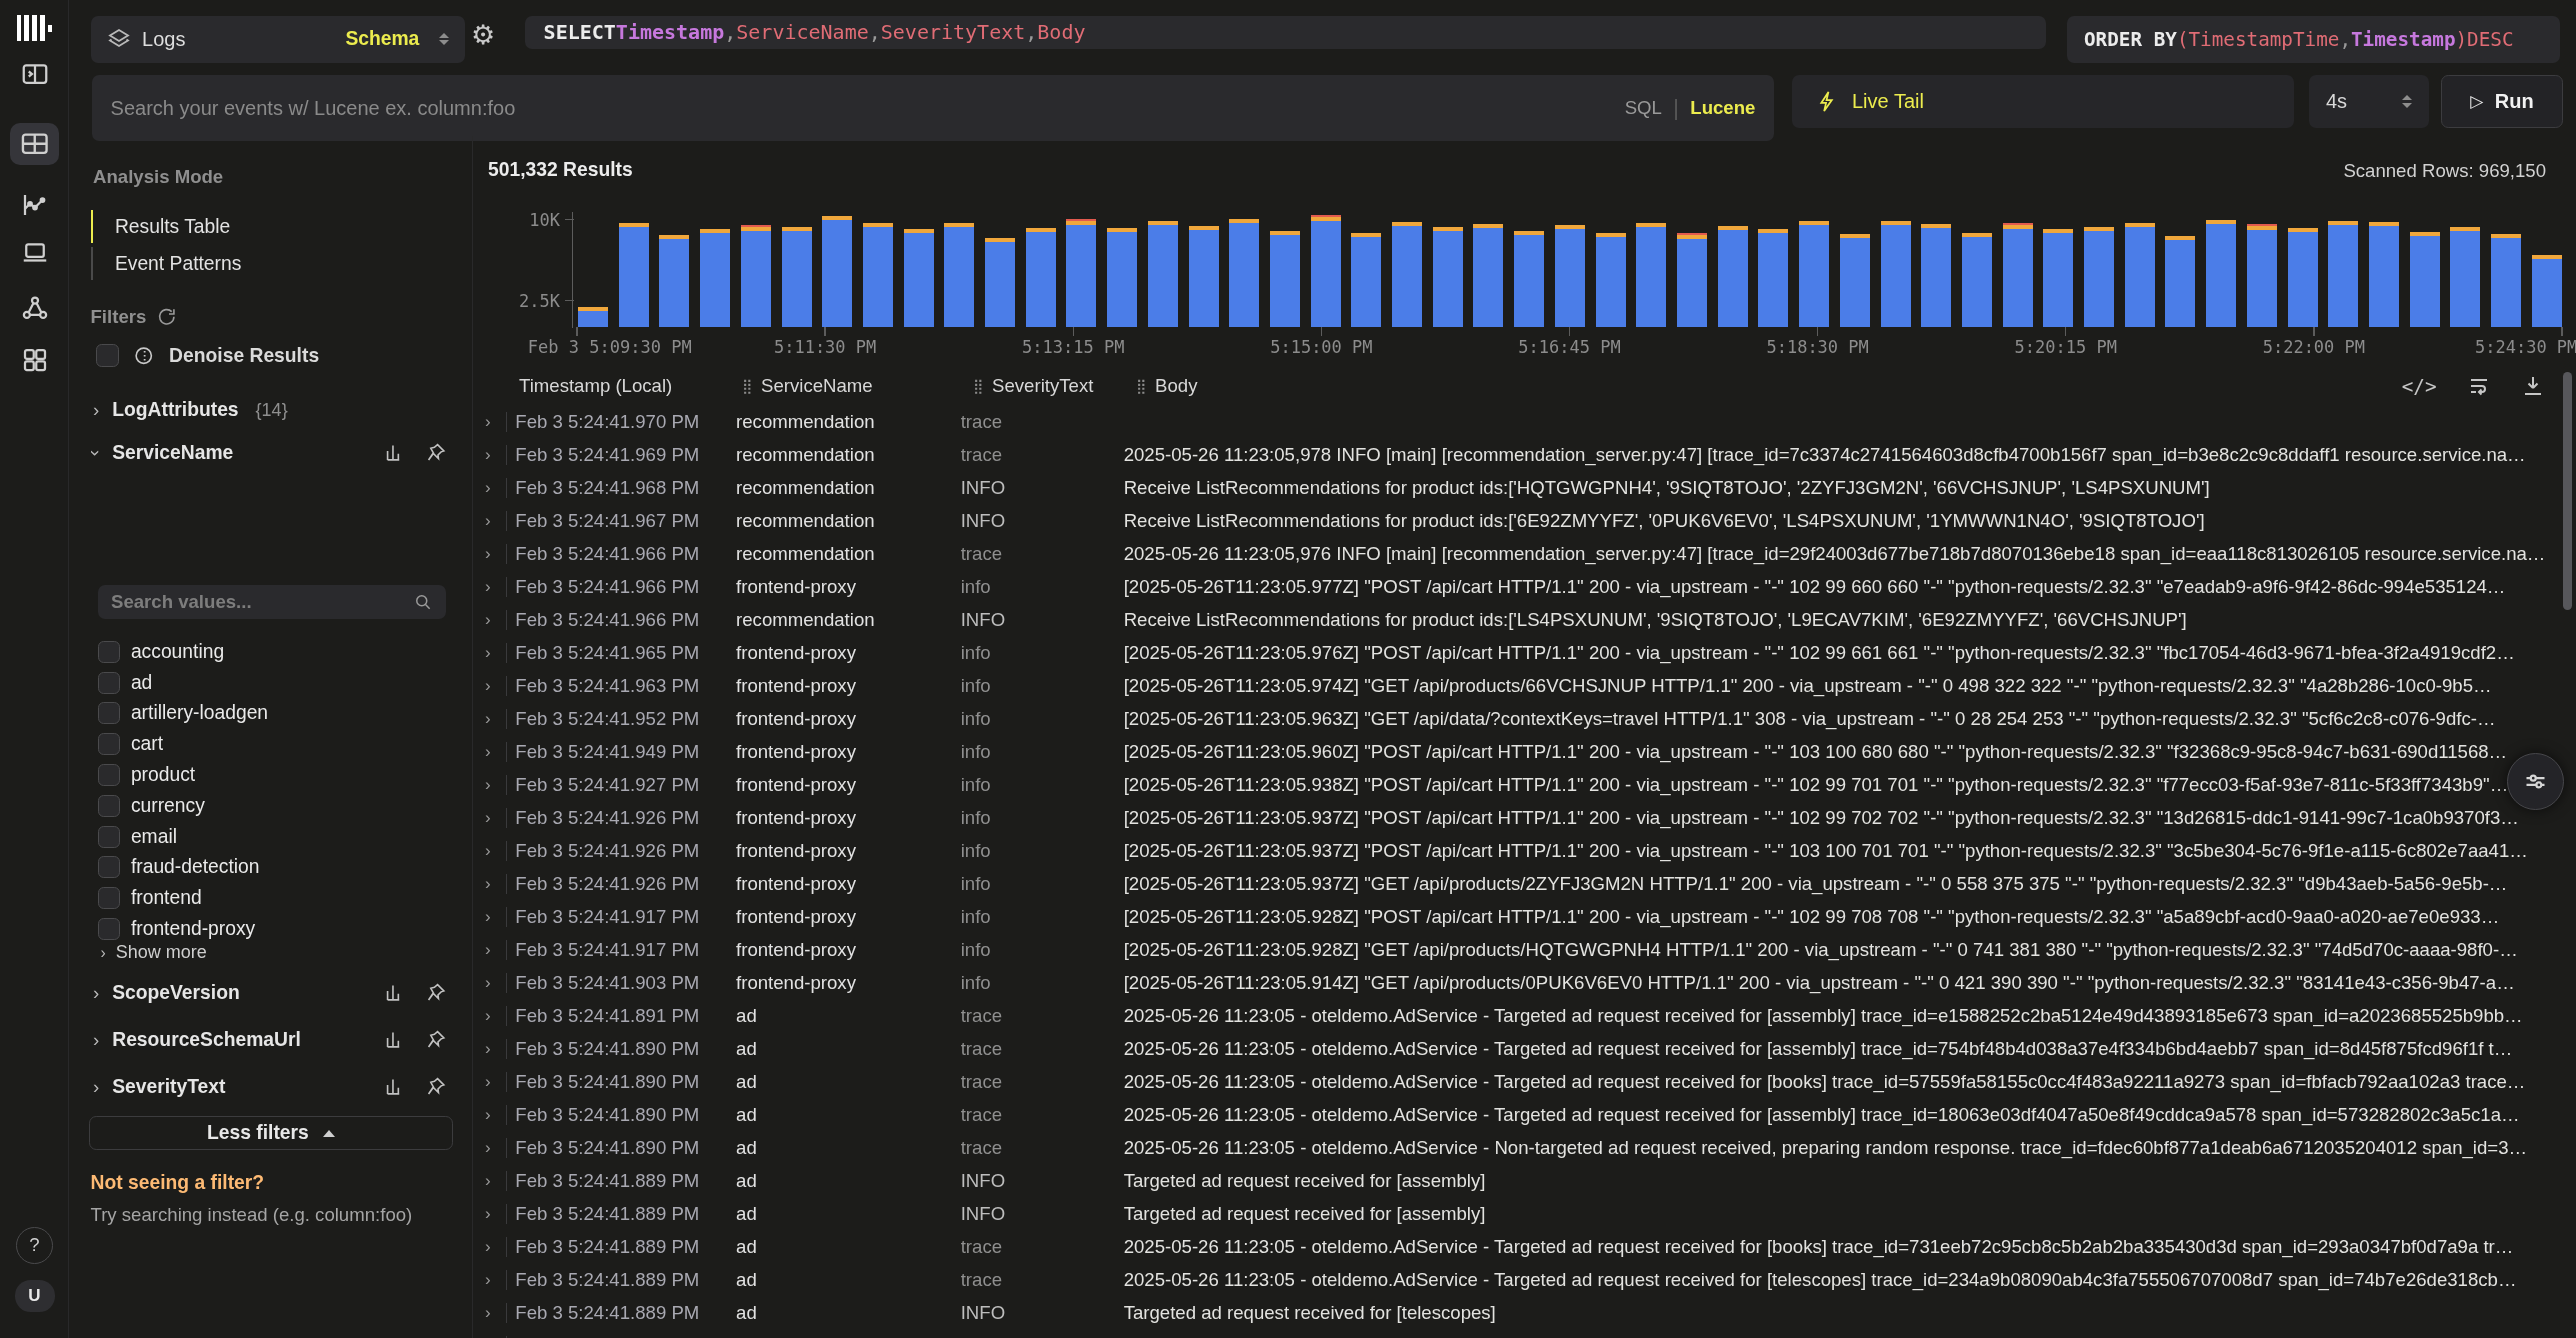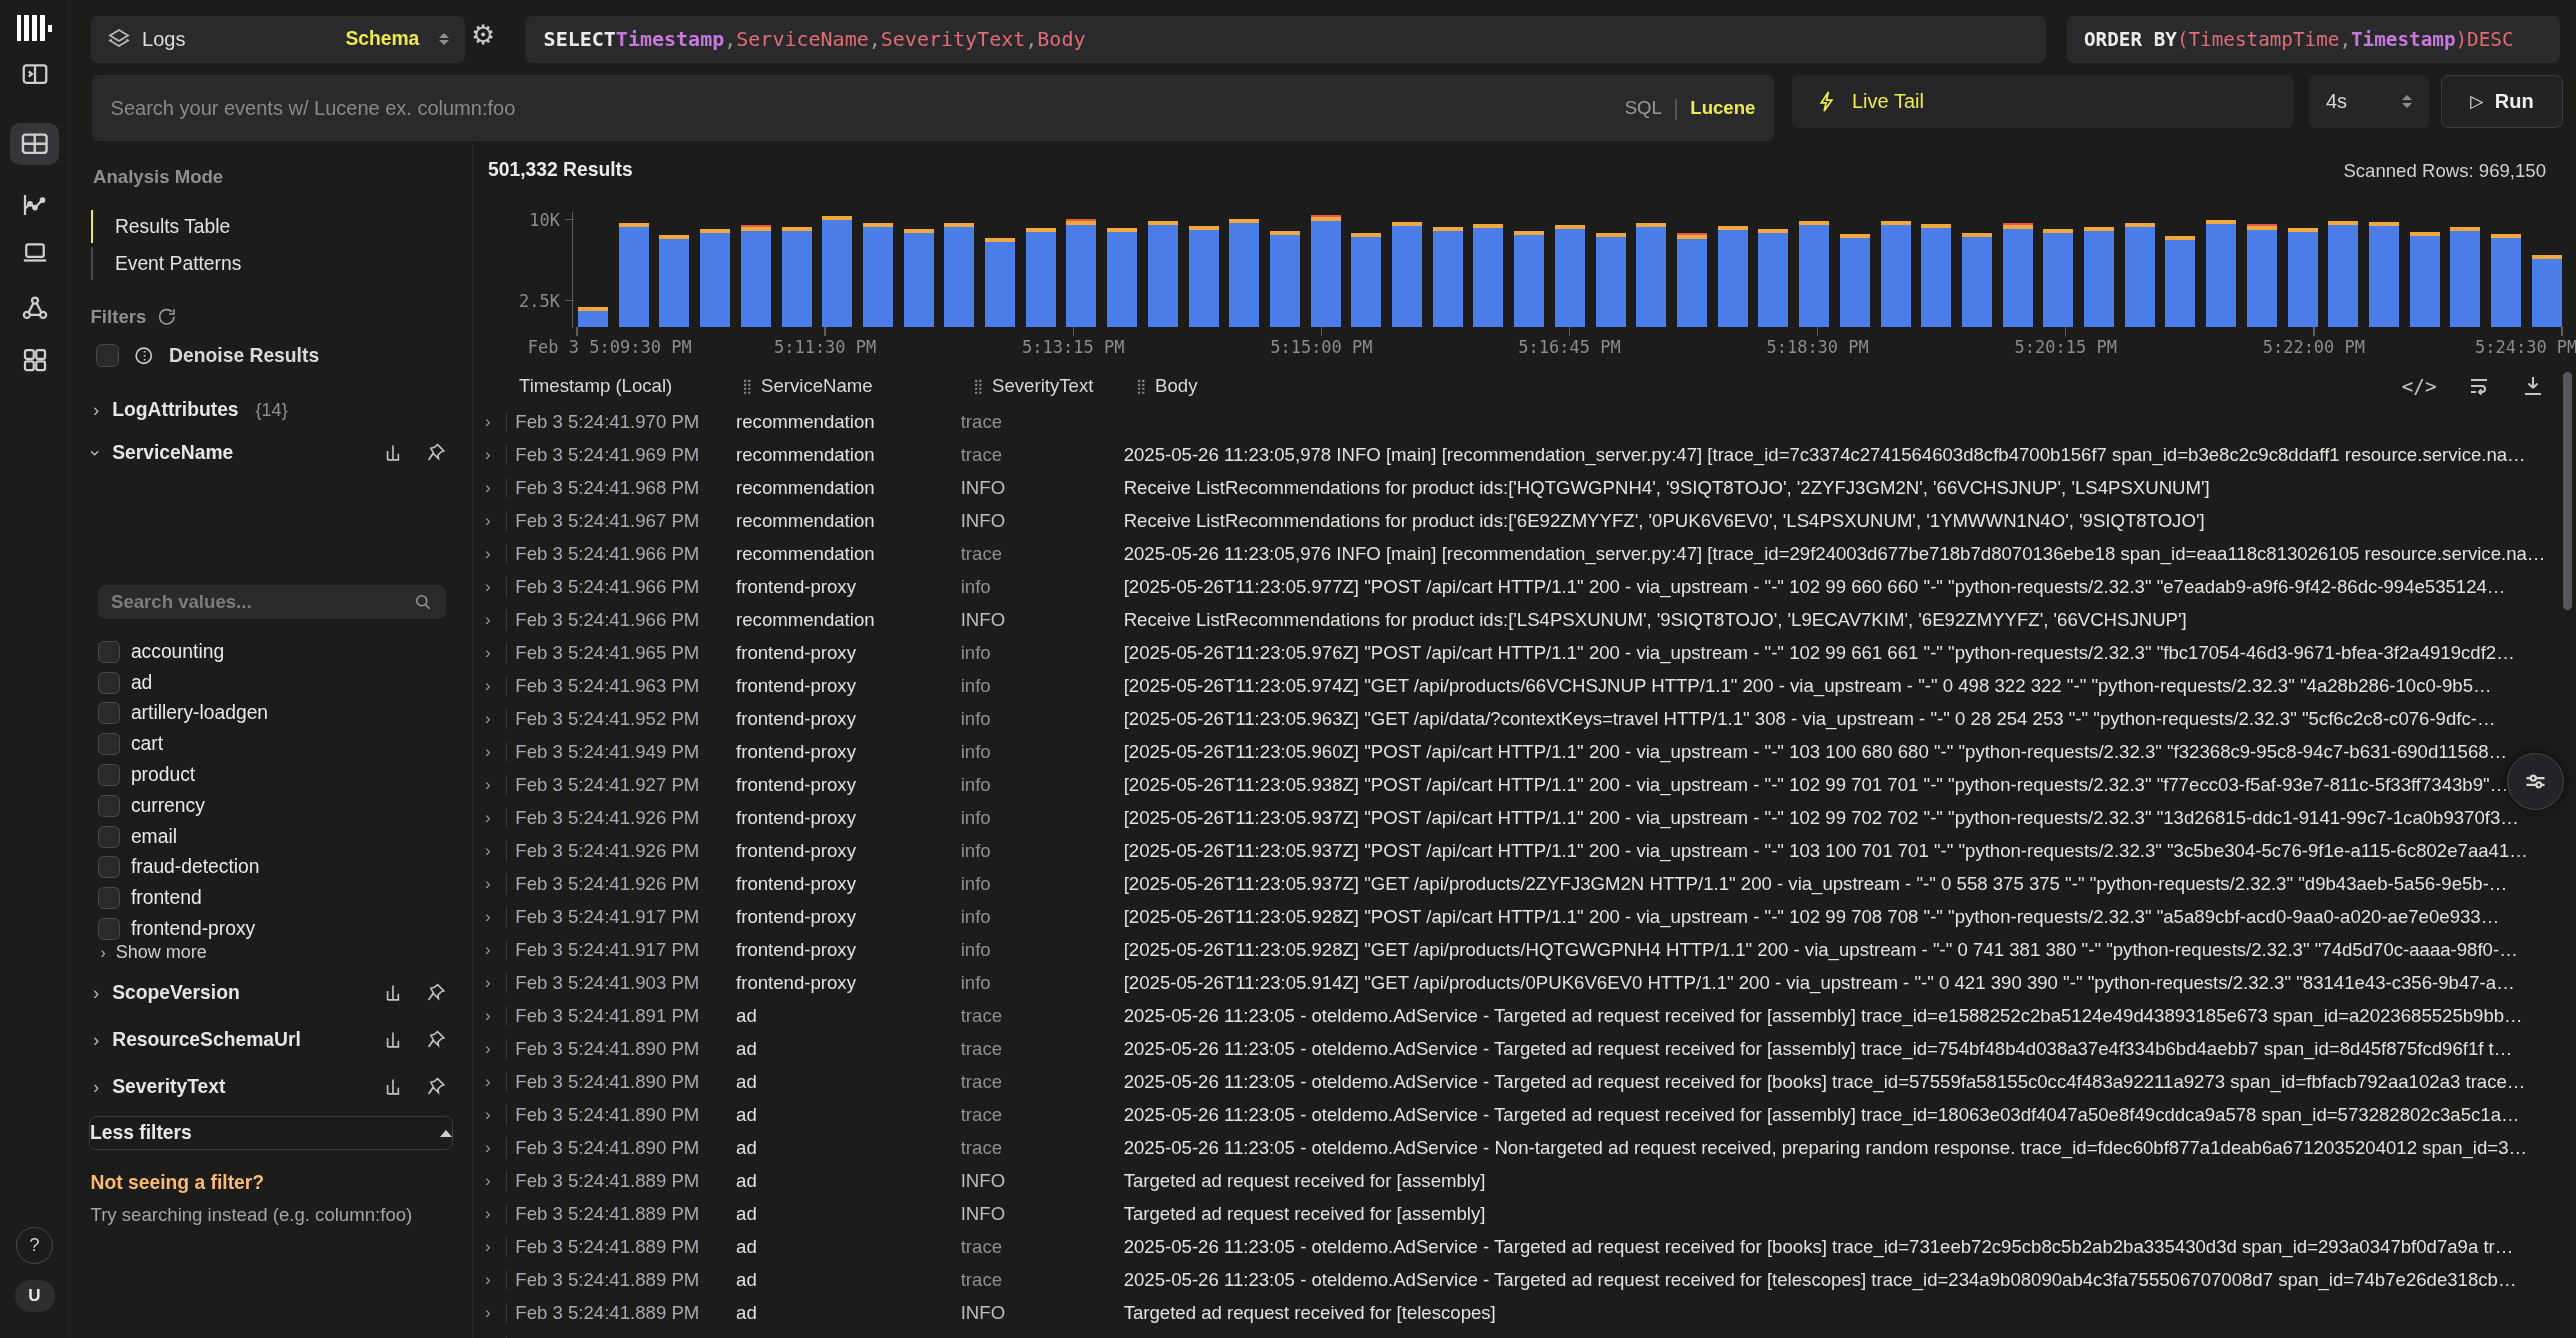--- a/index.html
+++ b/index.html
@@ -30,21 +30,21 @@
   .box { position: absolute; background: #2a2a2d; border-radius: 7.2px; display: flex; align-items: center; }
   .src-box { left: 91px; top: 15.7px; width: 374px; height: 47px; padding: 0 15.7px; gap: 11.4px; }
   .src-box .src-label { font-size: 20px; color: #dedede; flex: 1; }
   .schema { color: #ecec4e; font-size: 19.3px; font-weight: 600; }
   .updown { display: inline-flex; flex-direction: column; gap: 2.1px; margin-left: 8.6px; }
   .updown i { width: 0; height: 0; border-left: 5px solid transparent; border-right: 5px solid transparent; }
   .updown i.up { border-bottom: 5.7px solid #8d8d8d; }
   .updown i.dn { border-top: 5.7px solid #8d8d8d; }
   .gear { position: absolute; left: 471px; top: 18.6px; font-size: 27px; color: #c9c9c9; }
 
-  .sel-box { left: 525px; top: 15.7px; width: 1521px; height: 47px; padding: 0 18.6px; font-size: 20px; }
+  .sel-box { left: 525px; top: 15.7px; width: 1521px; height: 33px; padding: 0 18.6px; font-size: 20px; }
   .ord-box { left: 2067px; top: 15.7px; width: 493px; height: 47px; padding: 0 17px; font-size: 19.3px; }
   .tok-kw { color: #ececec; font-weight: 700; }
   .tok-purple { color: #c678dd; font-weight: bold; }
   .tok-red { color: #e06c75; }
   .tok-p { color: #9a9a9a; }
 
   .search-box { left: 92px; top: 75px; width: 1682px; height: 66px; padding: 0 18.6px; }
   .search-box input {
     background: transparent; border: none; outline: none; flex: 1;
     font-size: 20px; color: #e0e0e0; font-family: "Liberation Sans", sans-serif;
@@ -79,21 +79,21 @@
   .grp-icons { position: absolute; right: 26px; display: flex; gap: 18.6px; }
   .grp-icons svg { stroke: #c2c2c2; fill: none; stroke-width: 1.8; }
   .val-search { position: absolute; left: 29px; top: 449px; width: 348px; height: 34px; background: #2a2a2d; border-radius: 7.2px; display: flex; align-items: center; padding: 0 13px; }
   .val-search input { flex: 1; background: transparent; border: none; outline: none; font-size: 18.6px; color: #eab308; font-family: "Liberation Sans", sans-serif; font-weight: 600; }
   .val-search input::placeholder { color: #7d7d7d; }
   #service-list .svc-row { position: absolute; left: 29px; display: flex; align-items: center; gap: 11.4px; height: 30px; }
   #service-list .svc-row .cb { width: 21.5px; height: 21.5px; }
   #service-list .svc-row .svc-lbl { font-size: 19.3px; color: #eaeaea; }
   .show-more { position: absolute; left: 31.5px; top: 806px; display: flex; align-items: center; gap: 10px; font-size: 18px; color: #cfcfcf; }
   #attr-groups .attr-row { position: absolute; left: 24px; right: 0; height: 36px; display: flex; align-items: center; }
-  .less-btn { position: absolute; left: 20px; top: 980px; width: 364px; height: 34px; border: 1.4px solid #3c3c3e; border-radius: 7.2px; display: flex; align-items: center; justify-content: space-between; gap: 14.3px; font-size: 19.3px; font-weight: 700; color: #e8e8e8; }
+  .less-btn { position: absolute; left: 20px; top: 980px; width: 364px; height: 34px; border: 1.4px solid #3c3c3e; border-radius: 7.2px; display: flex; align-items: center; justify-content: center; gap: 14.3px; font-size: 19.3px; font-weight: 700; color: #e8e8e8; }
   .caret-up { width: 0; height: 0; border-left: 6.4px solid transparent; border-right: 6.4px solid transparent; border-bottom: 7.2px solid #cfcfcf; }
   .sb-foot-title { position: absolute; left: 21.5px; top: 1036px; font-size: 19.3px; font-weight: 700; color: #fdba74; }
   .sb-foot-hint { position: absolute; left: 21.5px; top: 1068px; font-size: 18.6px; color: #a5a5a5; }
 
   
   .results-count { position: absolute; left: 488px; top: 159px; font-size: 19.3px; font-weight: 600; color: #ececec; }
   .scanned { position: absolute; right: 30px; top: 160px; font-size: 18.6px; color: #d2d2d2; }
   .yaxis-line { position: absolute; left: 572px; top: 212px; width: 1.4px; height: 116px; background: #5c5c5c; }
   .ytick { position: absolute; width: 8.6px; height: 1.4px; background: #5c5c5c; left: 565px; }
   .ylab { position: absolute; right: 2016px; width: 64px; text-align: right; font-size: 17px; color: #8c8c8c; }

